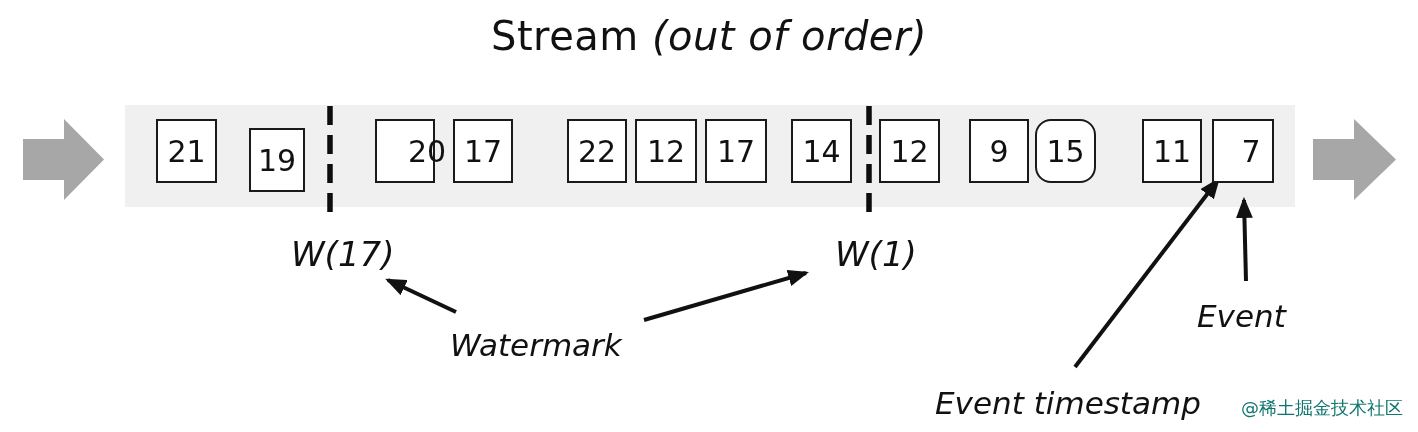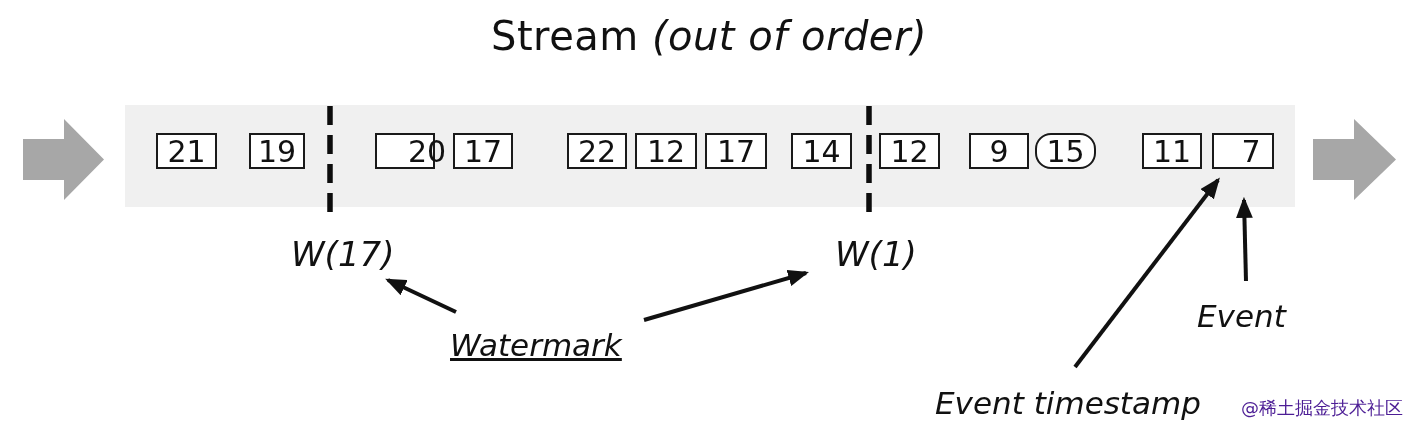--- a/index.html
+++ b/index.html
@@ -29,22 +29,22 @@
   .band {
     position: absolute;
     left: 125px;
     top: 105px;
     width: 1170px;
     height: 102px;
     background: #f0f0f0;
   }
   .evbox {
     position: absolute;
-    top: 133px;
-    height: 36px;
+    top: 119px;
+    height: 64px;
     box-sizing: border-box;
     background: #ffffff;
     border: 2px solid #1a1a1a;
     display: flex;
     align-items: center;
     justify-content: center;
     font-size: 30px;
     color: #111111;
   }
   .evbox.shift-right { padding-left: 16px; }
@@ -61,21 +61,21 @@
     color: #111111;
     white-space: nowrap;
   }
   .lbl-w { font-size: 34px; }
   .lbl-big { font-size: 31px; }
   .credit {
     position: absolute;
     top: 396px;
     right: 15px;
     font-size: 18px;
-    color: #4c1d95;
+    color: #0f766e;
     font-style: normal;
     white-space: nowrap;
   }
 </style>
 </head>
 <body>
 
 <div id="canvas">
 
   <div class="title"><span>Stream</span> <span class="it">(out of order)</span></div>
@@ -95,35 +95,35 @@
     <line x1="330" y1="106" x2="330" y2="215" stroke="#0d0d0d" stroke-width="5.5" stroke-dasharray="19 10"></line>
     <line x1="869" y1="106" x2="869" y2="215" stroke="#0d0d0d" stroke-width="5.5" stroke-dasharray="19 10"></line>
 
     <line x1="456" y1="312" x2="388" y2="280" stroke="#111111" stroke-width="4" marker-end="url(#ah)"></line>
     <line x1="644" y1="320" x2="806" y2="273" stroke="#111111" stroke-width="4" marker-end="url(#ah)"></line>
     <line x1="1075" y1="367" x2="1218" y2="180" stroke="#111111" stroke-width="4" marker-end="url(#ah)"></line>
     <line x1="1246" y1="281" x2="1244" y2="200" stroke="#111111" stroke-width="4" marker-end="url(#ah)"></line>
   </svg>
 
   <div class="evbox" style="left:156px;width:61px;">21</div>
-  <div class="evbox" style="left:249px;width:56px;">19</div>
+  <div class="evbox" style="left:249px;width:56px;margin-top:9px;">19</div>
   <div class="evbox" style="left:375px;width:60px;padding-left:44px;">20</div>
   <div class="evbox" style="left:453px;width:60px;">17</div>
   <div class="evbox" style="left:567px;width:60px;">22</div>
   <div class="evbox" style="left:635px;width:62px;">12</div>
   <div class="evbox" style="left:705px;width:62px;">17</div>
   <div class="evbox" style="left:791px;width:61px;">14</div>
   <div class="evbox" style="left:879px;width:61px;">12</div>
   <div class="evbox" style="left:969px;width:60px;">9</div>
   <div class="evbox" style="left:1035px;width:61px;border-radius:16px;">15</div>
   <div class="evbox" style="left:1142px;width:60px;">11</div>
   <div class="evbox shift-right" style="left:1212px;width:62px;">7</div>
 
   <div class="lbl lbl-w" style="left:291px;top:234px;">W(17)</div>
   <div class="lbl lbl-w" style="left:835px;top:234px;">W(1)</div>
 
-  <div class="lbl lbl-big" style="left:450px;top:327px;text-decoration:underline;">Watermark</div>
+  <div class="lbl lbl-big" style="left:450px;top:327px;">Watermark</div>
   <div class="lbl lbl-big" style="left:1197px;top:298px;">Event</div>
   <div class="lbl lbl-big" style="left:935px;top:385px;">Event timestamp</div>
 
   <div class="credit">@稀土掘金技术社区</div>
 
 </div>
 
 </body></html>

